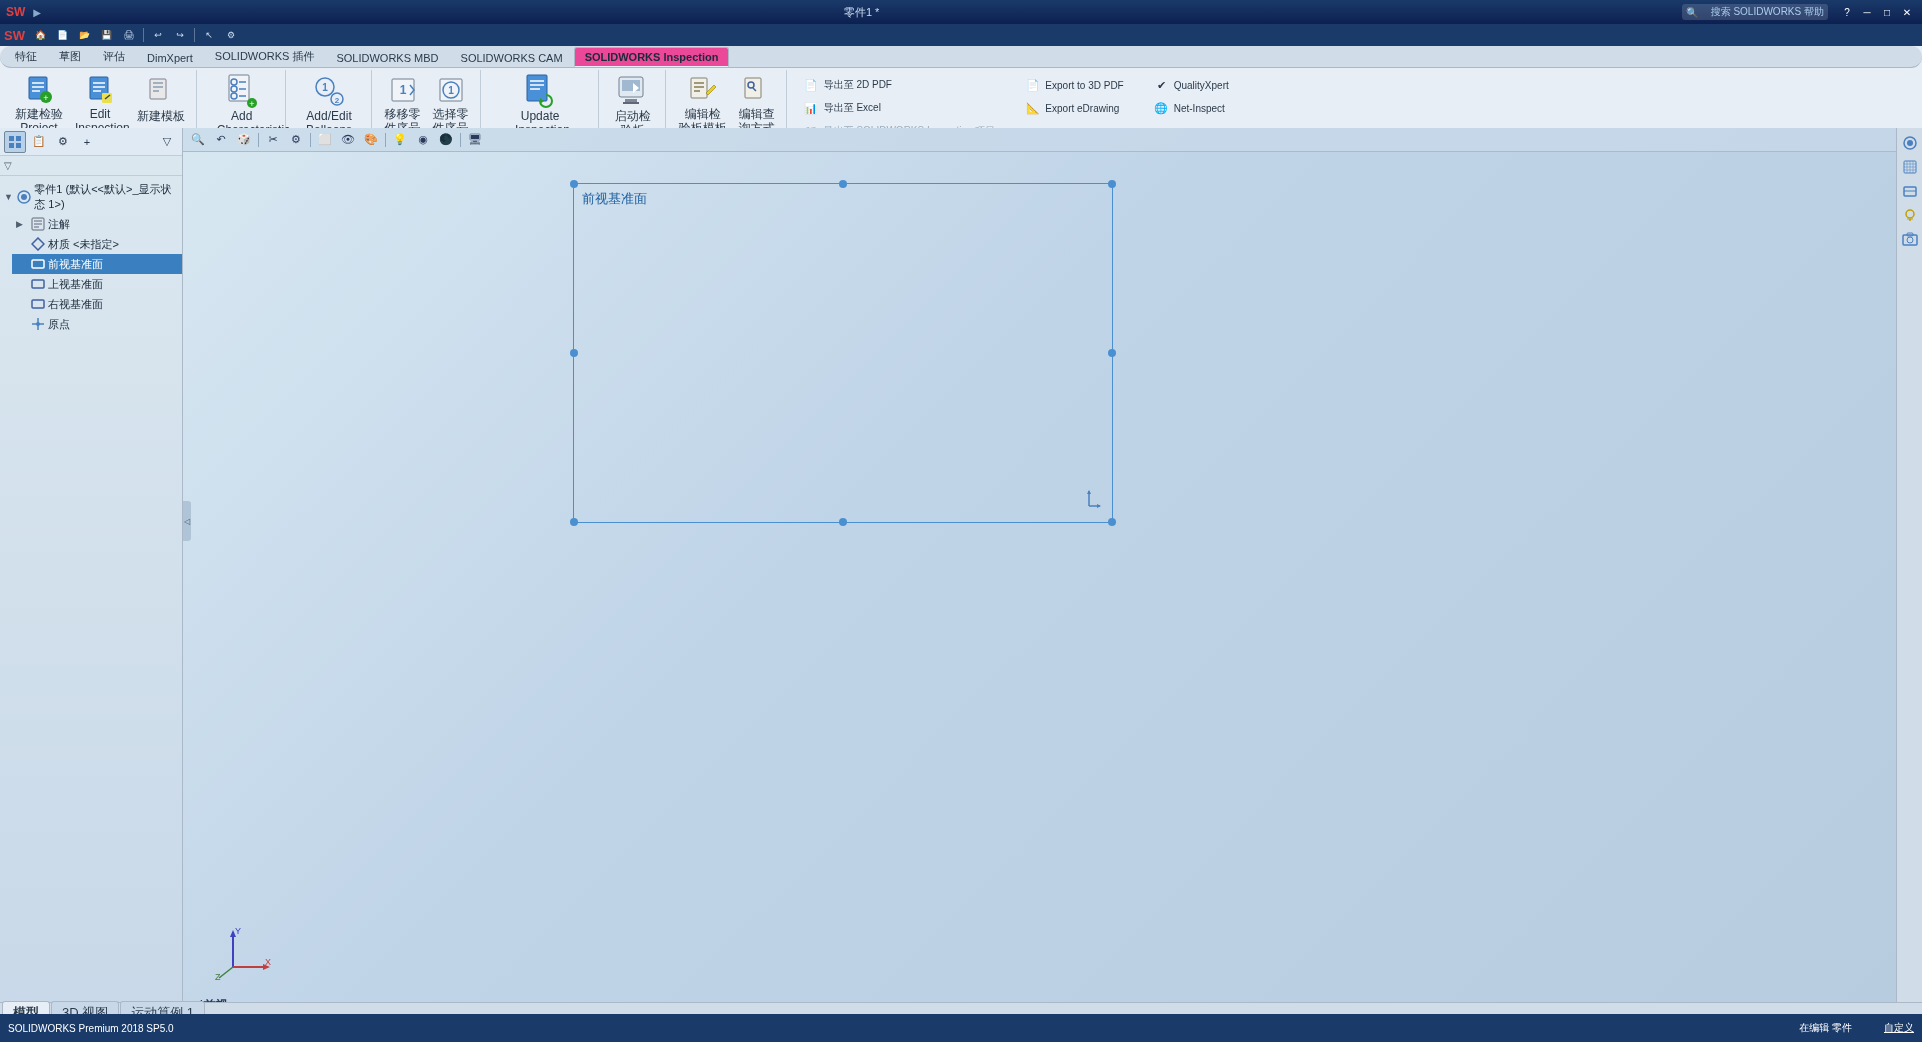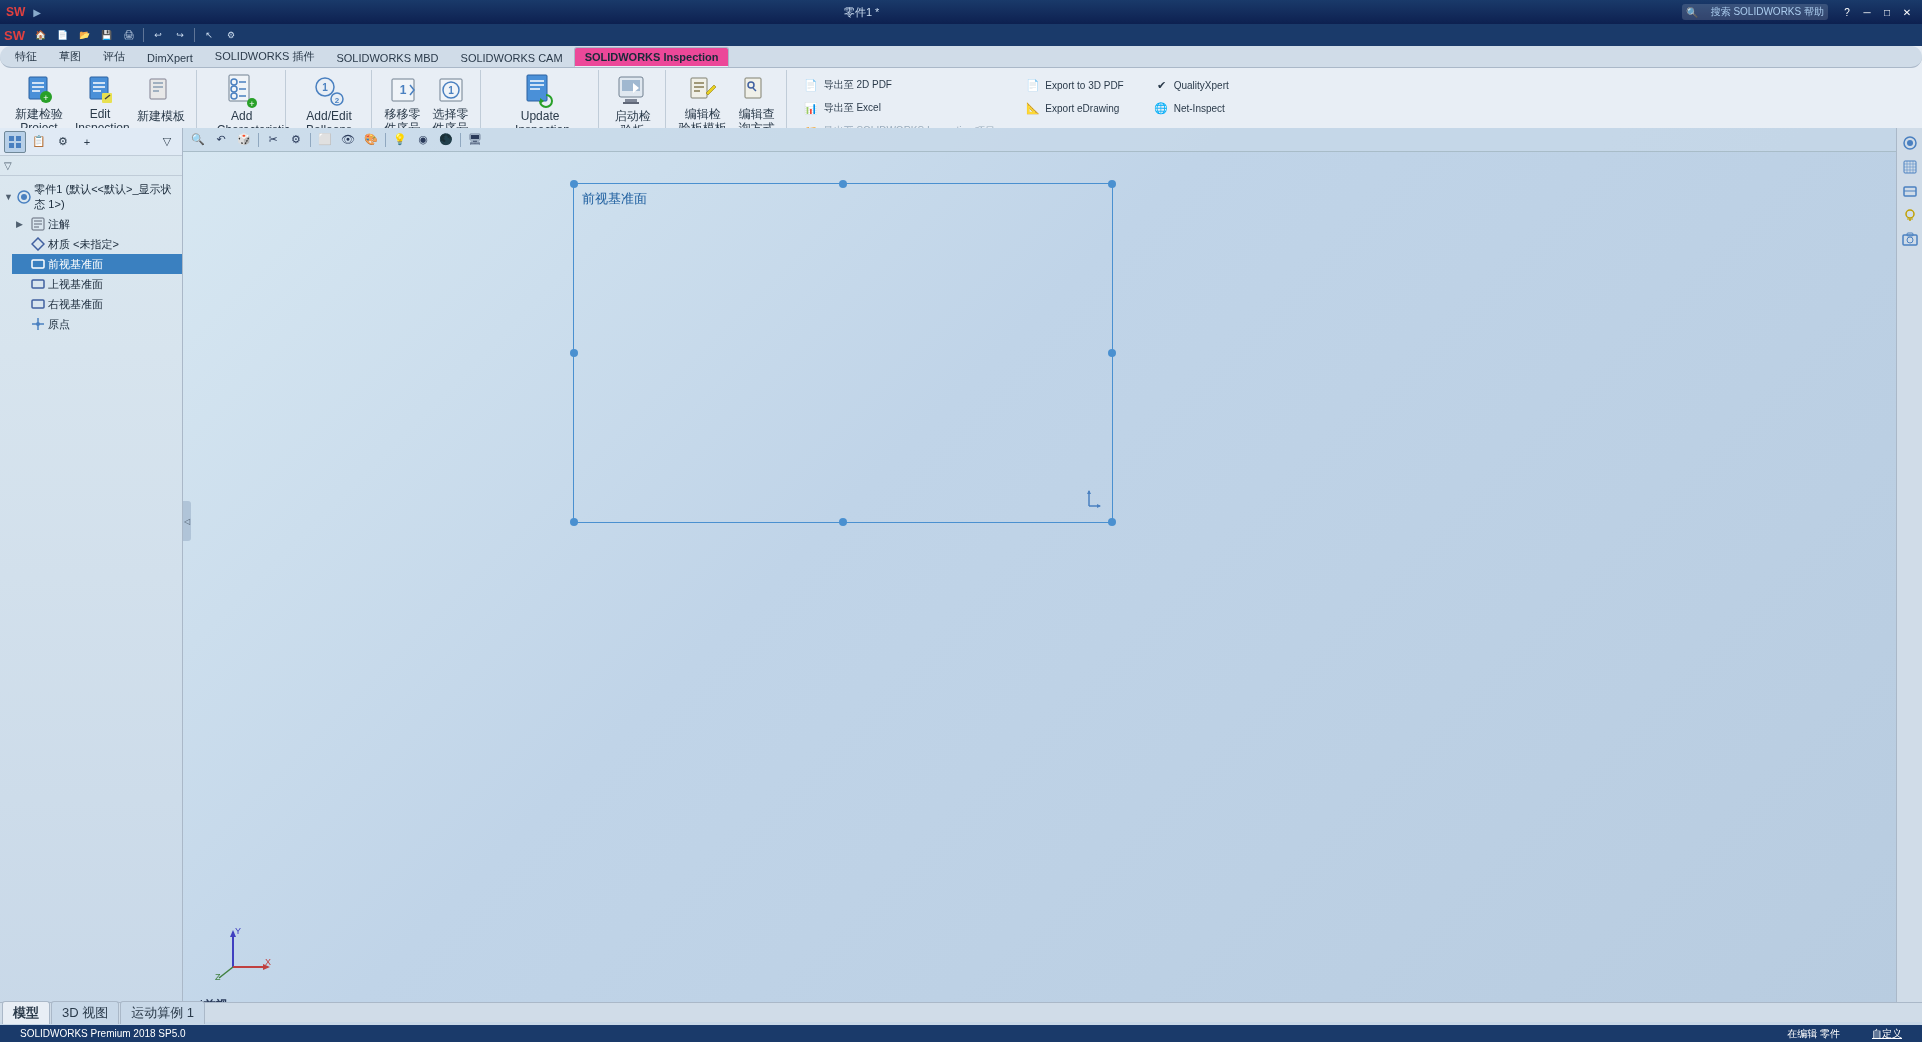--- a/index.html
+++ b/index.html
@@ -318,25 +318,25 @@
       font-size: 10px;
       color: #2a3a4a;
     }
 
     
     #status-bar {
       position: absolute;
       bottom: 0;
       left: 0;
       right: 0;
-      height: 17px;
+      height: 28px;
       background: #1a3a6a;
       display: flex;
       align-items: center;
-      padding: 0 20px;
+      padding: 0 8px;
       color: white;
       font-size: 10px;
       gap: 20px;
     }
     #status-right {
       margin-left: auto;
       display: flex;
     }
 
     

